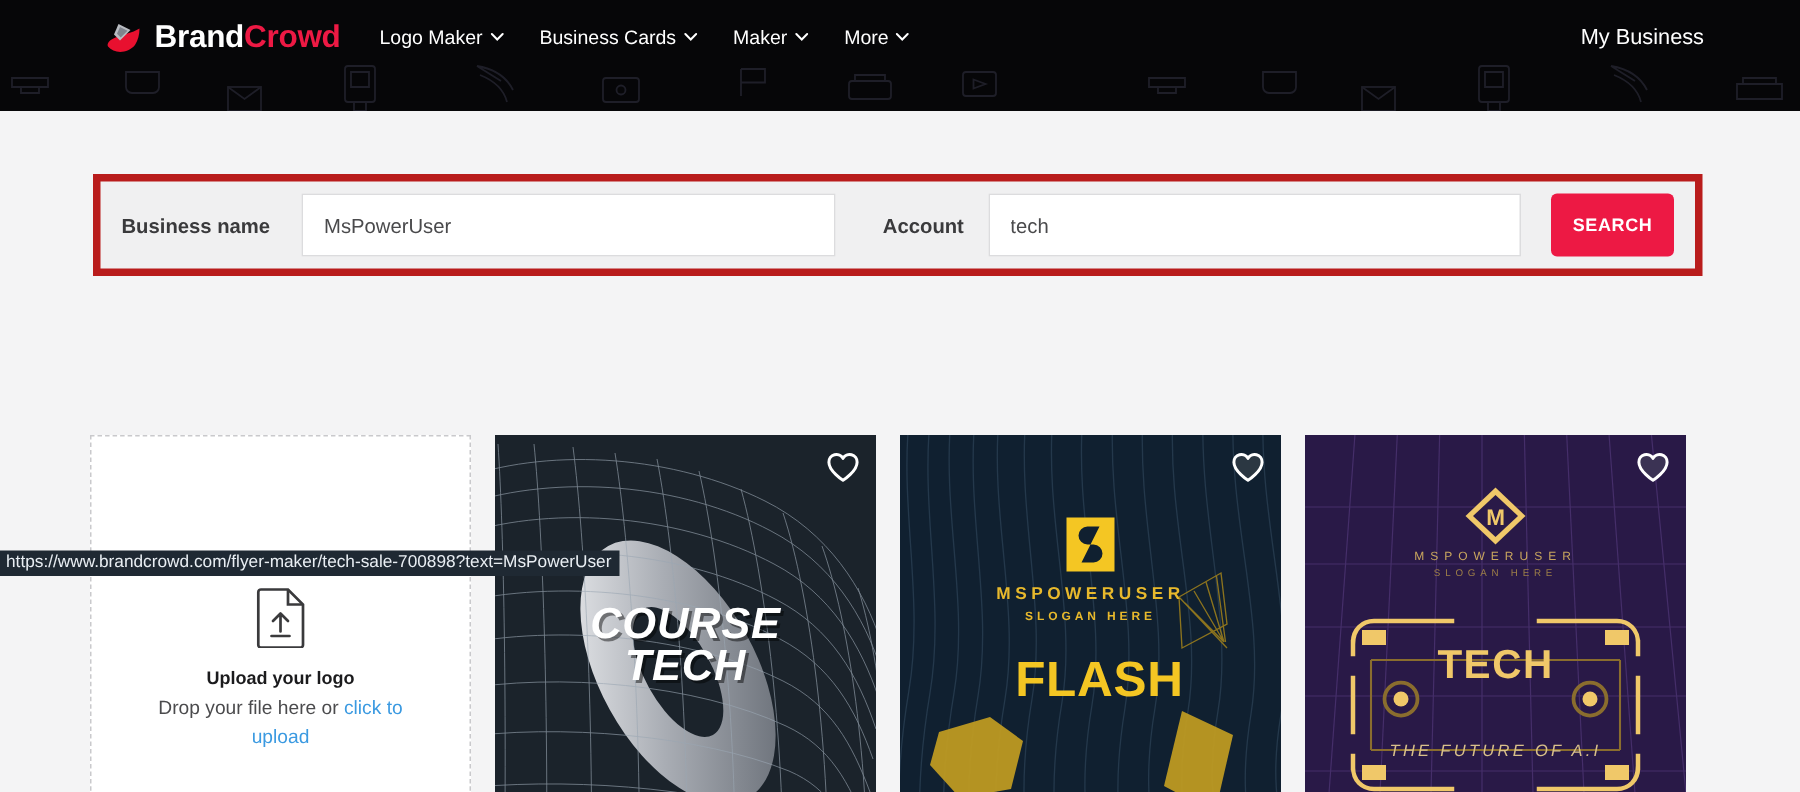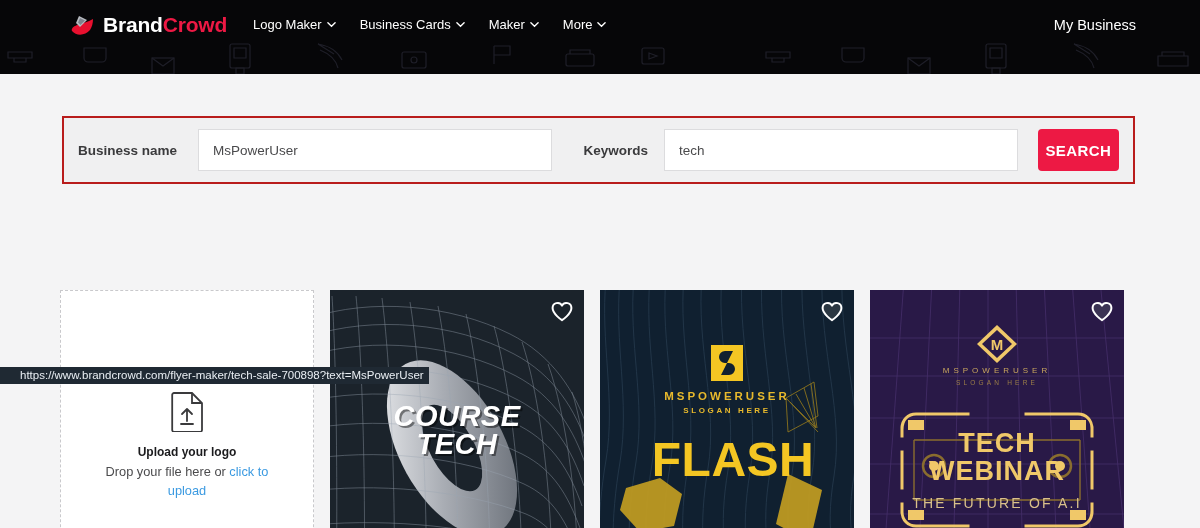--- a/index.html
+++ b/index.html
@@ -64,21 +64,21 @@
     height: 454px;
     position: relative;
   }
 
   
   .search-panel {
     position: absolute;
     left: 62px; top: 42px;
     width: 1073px; height: 68px;
     background: #f0f0f1;
-    border: 2px solid #b91c1c;
+    border: 5px solid #b91c1c;
     display: flex; align-items: center;
     padding: 0 14px;
   }
   .field-label {
     font-size: 13.5px; color: #3a3a3c; font-weight: 600;
     white-space: nowrap;
   }
   .text-input {
     height: 42px;
     background: #ffffff;
@@ -90,21 +90,21 @@
     outline: none;
   }
   .input-business { width: 360px; margin-left: 21px; }
   .input-keywords { width: 360px; margin-left: 16px; }
   .label-keywords { margin-left: 32px; }
   .search-btn {
     margin-left: 20px;
     width: 83px; height: 42px;
     background: #ED1944;
     border: none; border-radius: 4px;
-    color: #ffffff; font-size: 15px; font-weight: bold;
+    color: #ffffff; font-size: 12px; font-weight: bold;
     letter-spacing: 0.4px;
     cursor: pointer;
     font-family: "Liberation Sans", sans-serif;
   }
 
   
   .card-grid {
     position: absolute;
     left: 60px; top: 216px;
     width: 1078px;
@@ -161,21 +161,21 @@
   .c2-brand {
     position: absolute; left: 0; right: 0; top: 100px; text-align: center;
     color: #E8B92C; font-size: 11.5px; font-weight: bold; letter-spacing: 3px; z-index: 3;
   }
   .c2-slogan {
     position: absolute; left: 0; right: 0; top: 116px; text-align: center;
     color: #E8B92C; font-size: 8px; font-weight: bold; letter-spacing: 2.6px; z-index: 3;
   }
   .c2-flash {
     position: absolute; left: 12px; right: 0; top: 148px; text-align: center;
-    color: #F4C623; font-size: 48px; font-weight: bold; line-height: 0.92;
+    color: #F4C623; font-size: 33px; font-weight: bold; line-height: 0.92;
     letter-spacing: 0.5px; z-index: 3;
   }
   .c2-limited {
     position: absolute; left: 0; right: 0; top: 235px; text-align: center;
     color: #E8C03A; font-size: 14px; letter-spacing: 1.2px; z-index: 3;
   }
 
   
   .c3 { background: #291947; }
   .c3-logo { position: absolute; left: 50%; top: 33px; transform: translateX(-50%); z-index: 4; }
@@ -188,32 +188,32 @@
     color: #9C7E48; font-size: 6.5px; letter-spacing: 3.2px; z-index: 4;
   }
   .c3-frame { position: absolute; left: 28px; top: 120px; z-index: 3; }
   .c3-tech {
     position: absolute; left: 0; right: 0; top: 140px; text-align: center;
     color: #F0C869; font-size: 27px; font-weight: bold; letter-spacing: 1px;
     line-height: 1.02; z-index: 5;
   }
   .c3-sub {
     position: absolute; left: 0; right: 0; top: 205px; text-align: center;
-    color: #D9C08A; font-size: 14px; letter-spacing: 2.2px; z-index: 5;
+    color: #D9C08A; font-size: 11px; letter-spacing: 2.2px; z-index: 5; font-style: italic;
   }
 
   
   .status-bar {
     position: absolute; left: 0; bottom: 0;
     height: 17px;
     background: #1f2933;
     color: #e9eef3;
     font-size: 11.5px;
     line-height: 17px;
-    padding: 0 5px 0 20px;
+    padding: 0 5px 0 4px;
     white-space: nowrap;
     z-index: 50;
   }
 </style>
 </head>
 <body>
 
 <div id="root">
 
   <header class="site-header">
@@ -296,21 +296,21 @@
 
       <div class="account">My Business</div>
     </div>
   </header>
 
   <div class="page-body">
 
     <div class="search-panel">
       <span class="field-label">Business name</span>
       <input class="text-input input-business" type="text" value="MsPowerUser" style="">
-      <span class="field-label label-keywords">Keywords</span>
+      <span class="field-label label-keywords">Account</span>
       <input class="text-input input-keywords" type="text" value="tech" style="">
       <button class="search-btn">SEARCH</button>
     </div>
 
     <div class="card-grid">
 
       <div class="card upload-card">
         <svg class="upload-icon" viewBox="0 0 34 40" aria-hidden="true">
           <path d="M4 1h18l10 10v27a1.8 1.8 0 0 1-1.8 1.8H4A1.8 1.8 0 0 1 2.2 38V2.8A1.8 1.8 0 0 1 4 1z" fill="none" stroke="#3a3a3c" stroke-width="1.8"></path>
           <path d="M22 1v10h10" fill="none" stroke="#3a3a3c" stroke-width="1.8"></path>
@@ -478,21 +478,20 @@
           <g>
             <circle cx="36" cy="56" r="11" fill="none" stroke="#8a6d2e" stroke-width="2.5"></circle>
             <circle cx="36" cy="56" r="5" fill="#F0C869"></circle>
             <circle cx="162" cy="56" r="11" fill="none" stroke="#8a6d2e" stroke-width="2.5"></circle>
             <circle cx="162" cy="56" r="5" fill="#F0C869"></circle>
           </g>
         </svg>
 
         <div class="c3-tech">
           <div>TECH</div>
-          <div>WEBINAR</div>
         </div>
         <div class="c3-sub">THE FUTURE OF A.I</div>
 
       </div>
 
     </div>
   </div>
 
   <div class="status-bar">https://www.brandcrowd.com/flyer-maker/tech-sale-700898?text=MsPowerUser</div>
 

